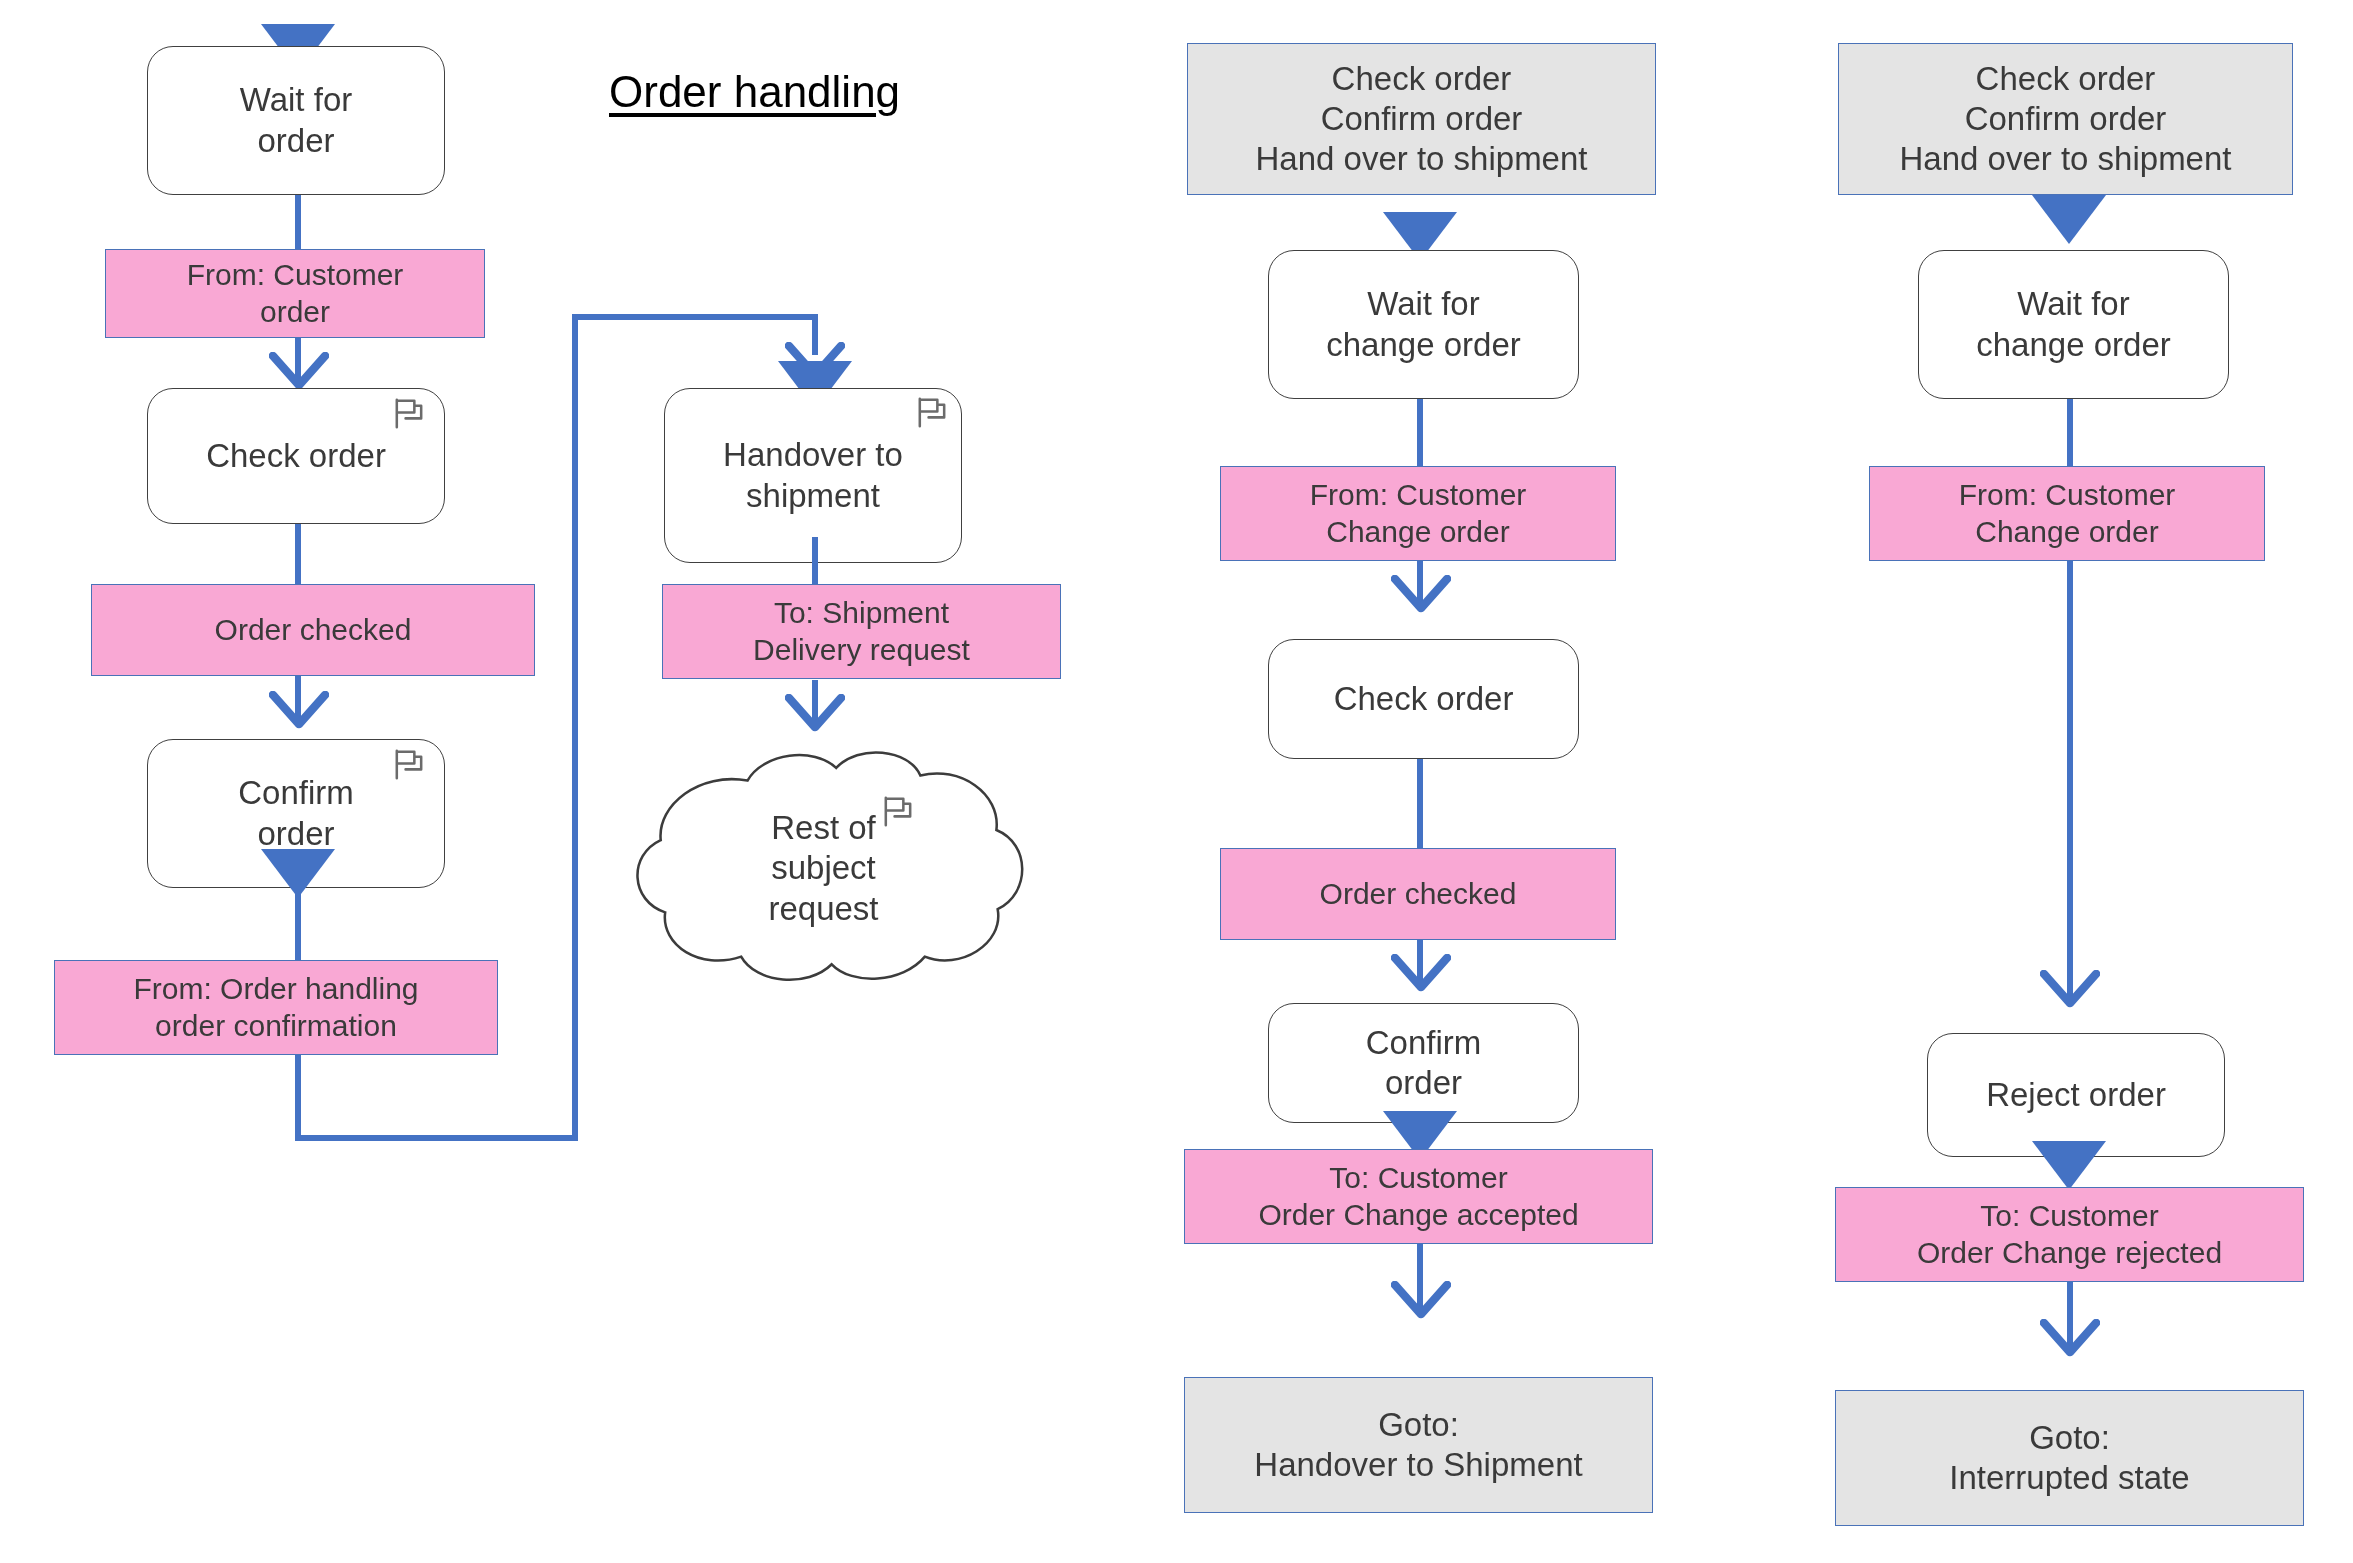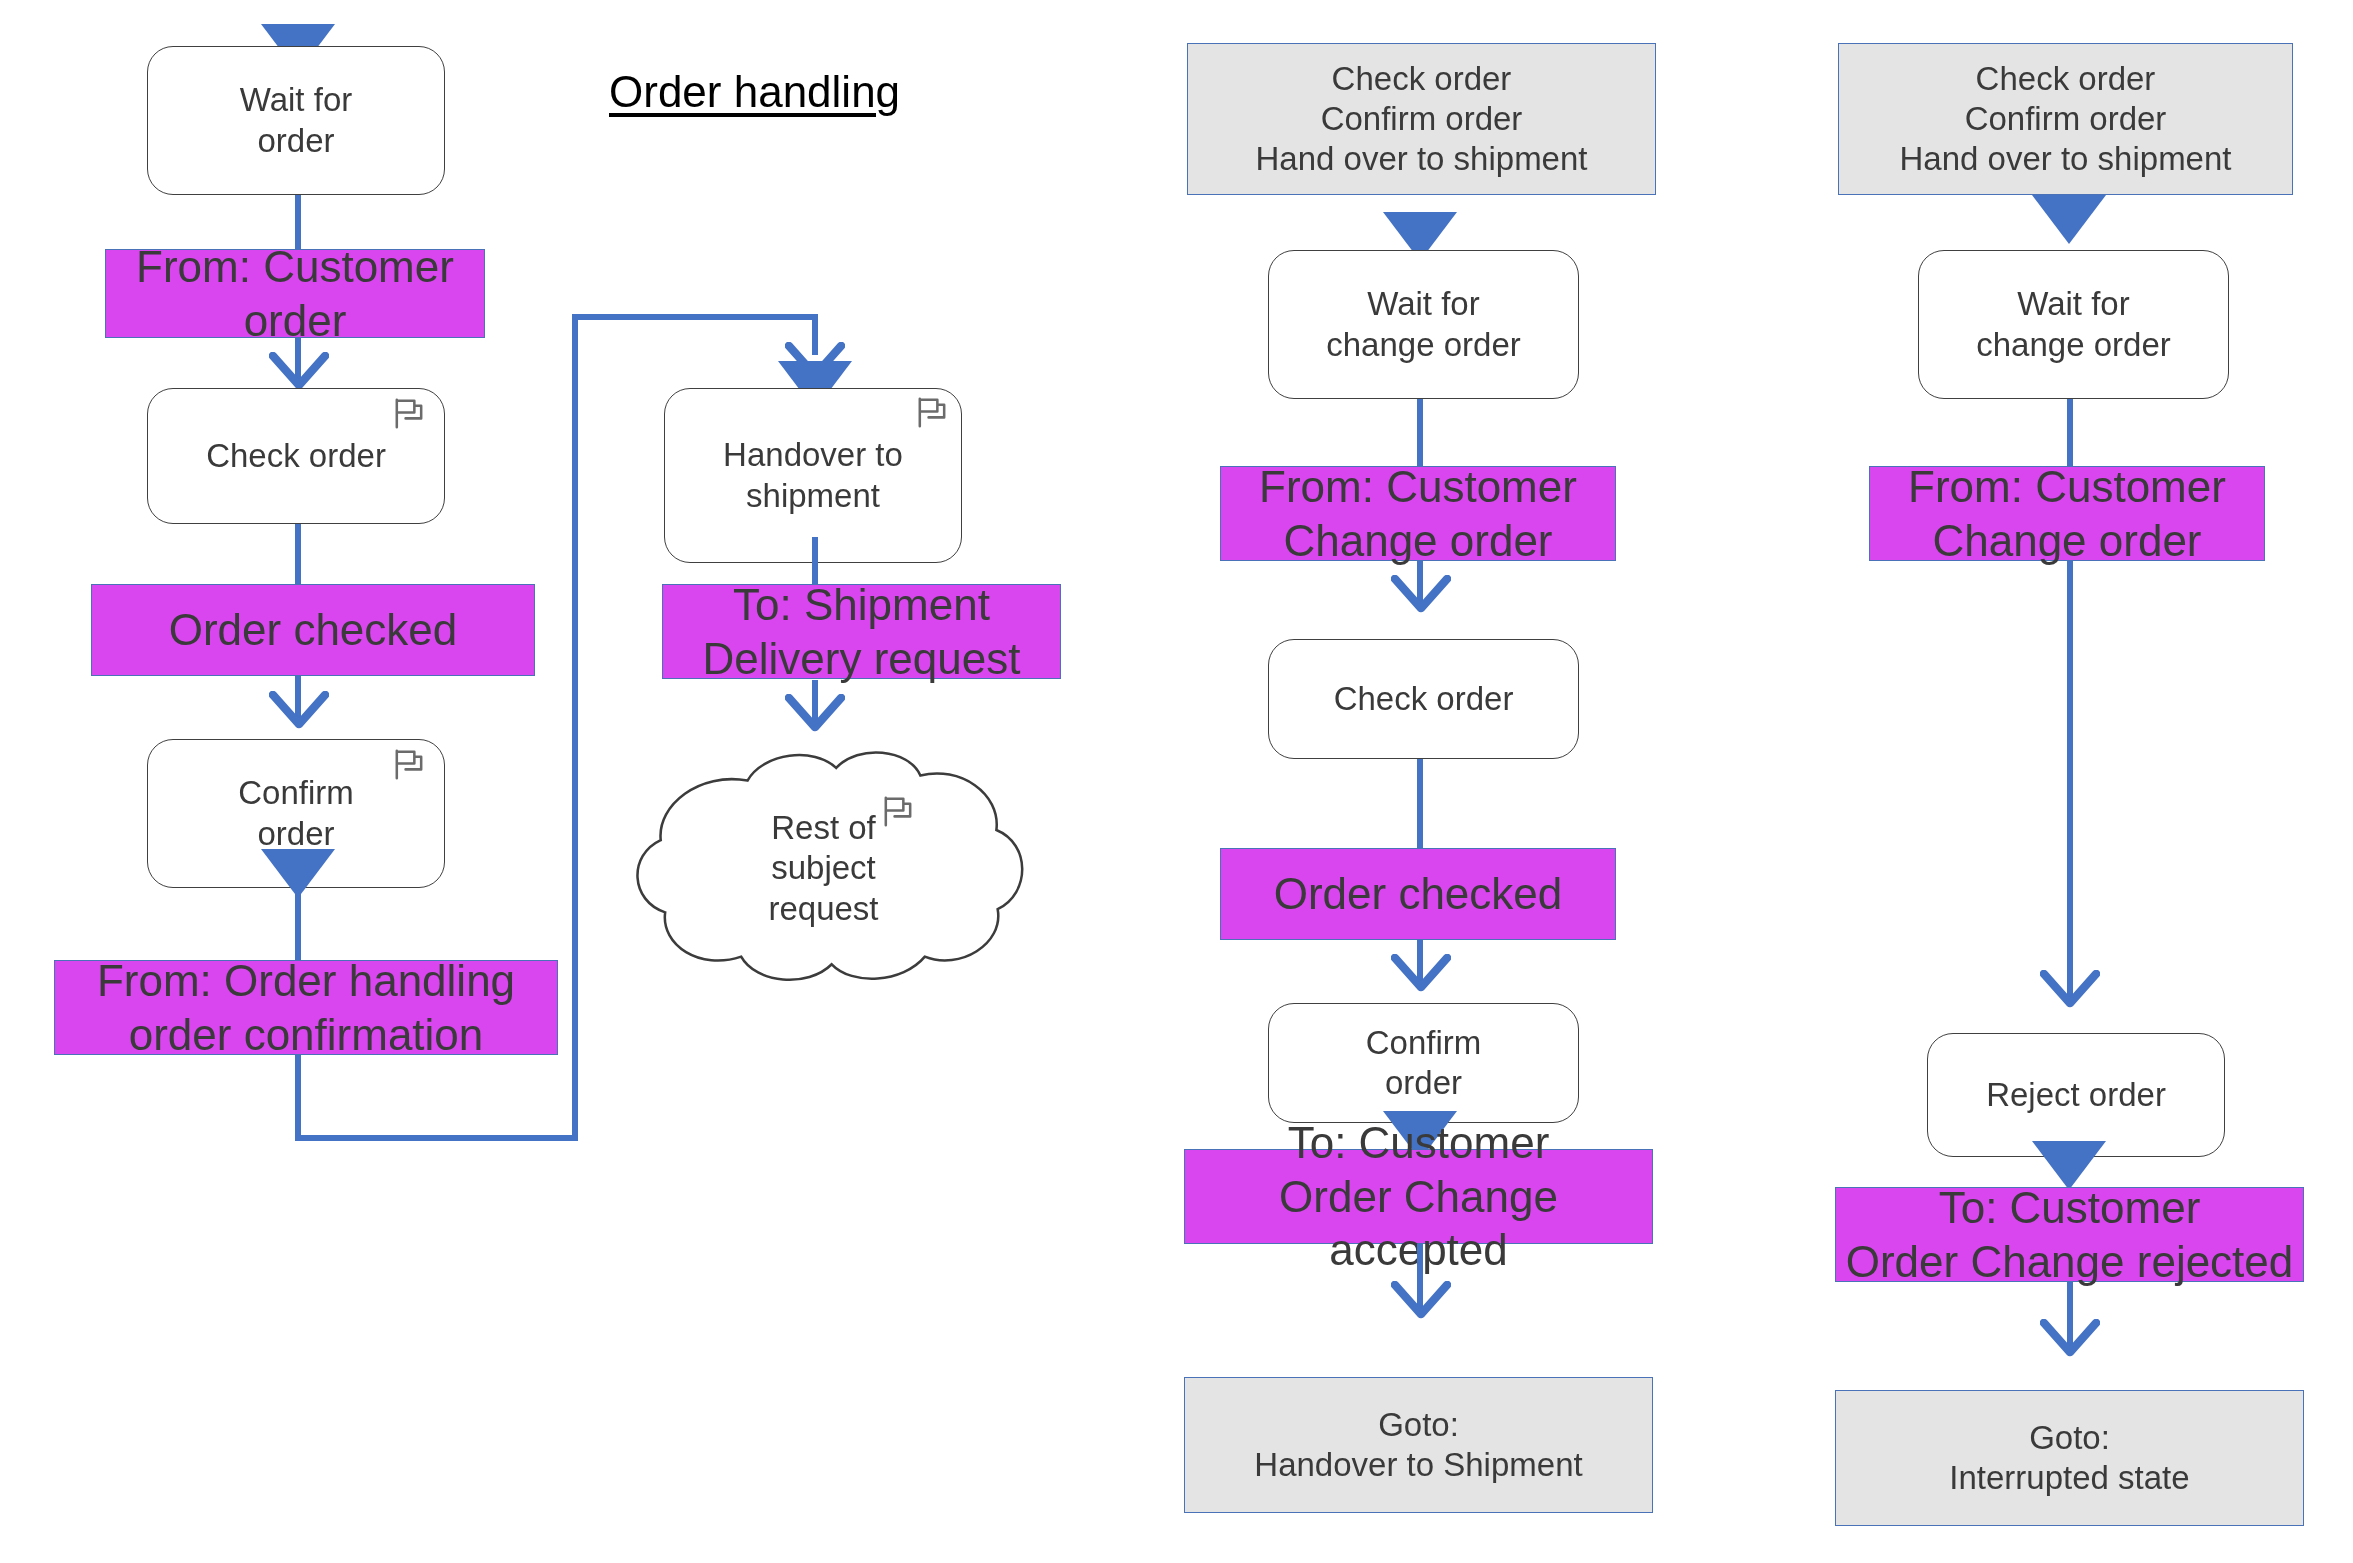--- a/index.html
+++ b/index.html
@@ -14,21 +14,21 @@
   .node{position:absolute;box-sizing:border-box;display:flex;align-items:center;
         justify-content:center;text-align:center;line-height:1.22;}
 
   
   .state{
     border:1.9px solid #404040;border-radius:26px;background:#fff;
     font-size:33px;color:#3a3a3a;
   }
   
   .msg{
-    border:1.9px solid #4a72b8;background:#d946ef;font-size:44px;color:#3a3a3a;
+    border:1.9px solid #4a72b8;background:#f9a8d4;font-size:30px;color:#3a3a3a;
   }
   
   .ref{
     border:1.9px solid #4a72b8;background:#e4e4e4;font-size:33px;color:#3a3a3a;
   }
   
   .cloud{font-size:33px;color:#3a3a3a;}
   .cloud svg{position:absolute;left:0;top:0;}
   .cloud .cloud-label{position:absolute;left:0;right:0;top:50%;
       transform:translateY(-50%);text-align:center;line-height:1.22;}
@@ -103,21 +103,21 @@
 order</span>
     <svg class="flagicon" style="left:241px;top:5px;" viewBox="0 0 40 40">
       <path d="M8 6 L8 34 M8 7 L26 7 L26 19 L8 19
                M26 12 L33 12 L33 25 L17 25" fill="none" stroke="#6b6b6b" stroke-width="2.6" stroke-linecap="round" stroke-linejoin="round"></path>
     </svg>
   </div>
 
   <div class="tri" style="left:261px;top:849px;"></div>
   <div class="conn vline" style="left:295px;top:887px;height:73px;"></div>
 
-  <div class="node msg" style="left:54px;top:960px;width:504px;height:95px;white-space:pre-line;">From: Order handling
+  <div class="node msg" style="left:54px;top:960px;width:444px;height:95px;white-space:pre-line;">From: Order handling
 order confirmation</div>
 
   <div class="conn vline" style="left:295px;top:1055px;height:86px;"></div>
   <div class="conn hline" style="left:295px;top:1135px;width:283px;"></div>
   <div class="conn vline" style="left:572px;top:314px;height:827px;"></div>
   <div class="conn hline" style="left:572px;top:314px;width:245px;"></div>
   <div class="conn vline" style="left:812px;top:314px;height:41px;"></div>
   <svg class="arrow" style="left:785px;top:342px;" width="60" height="46" viewBox="0 0 94 72">
     <path d="M6 6 L47 52 L88 6" fill="none" stroke="#4472C4" stroke-width="13" stroke-linecap="round" stroke-linejoin="round"></path>
   </svg>

